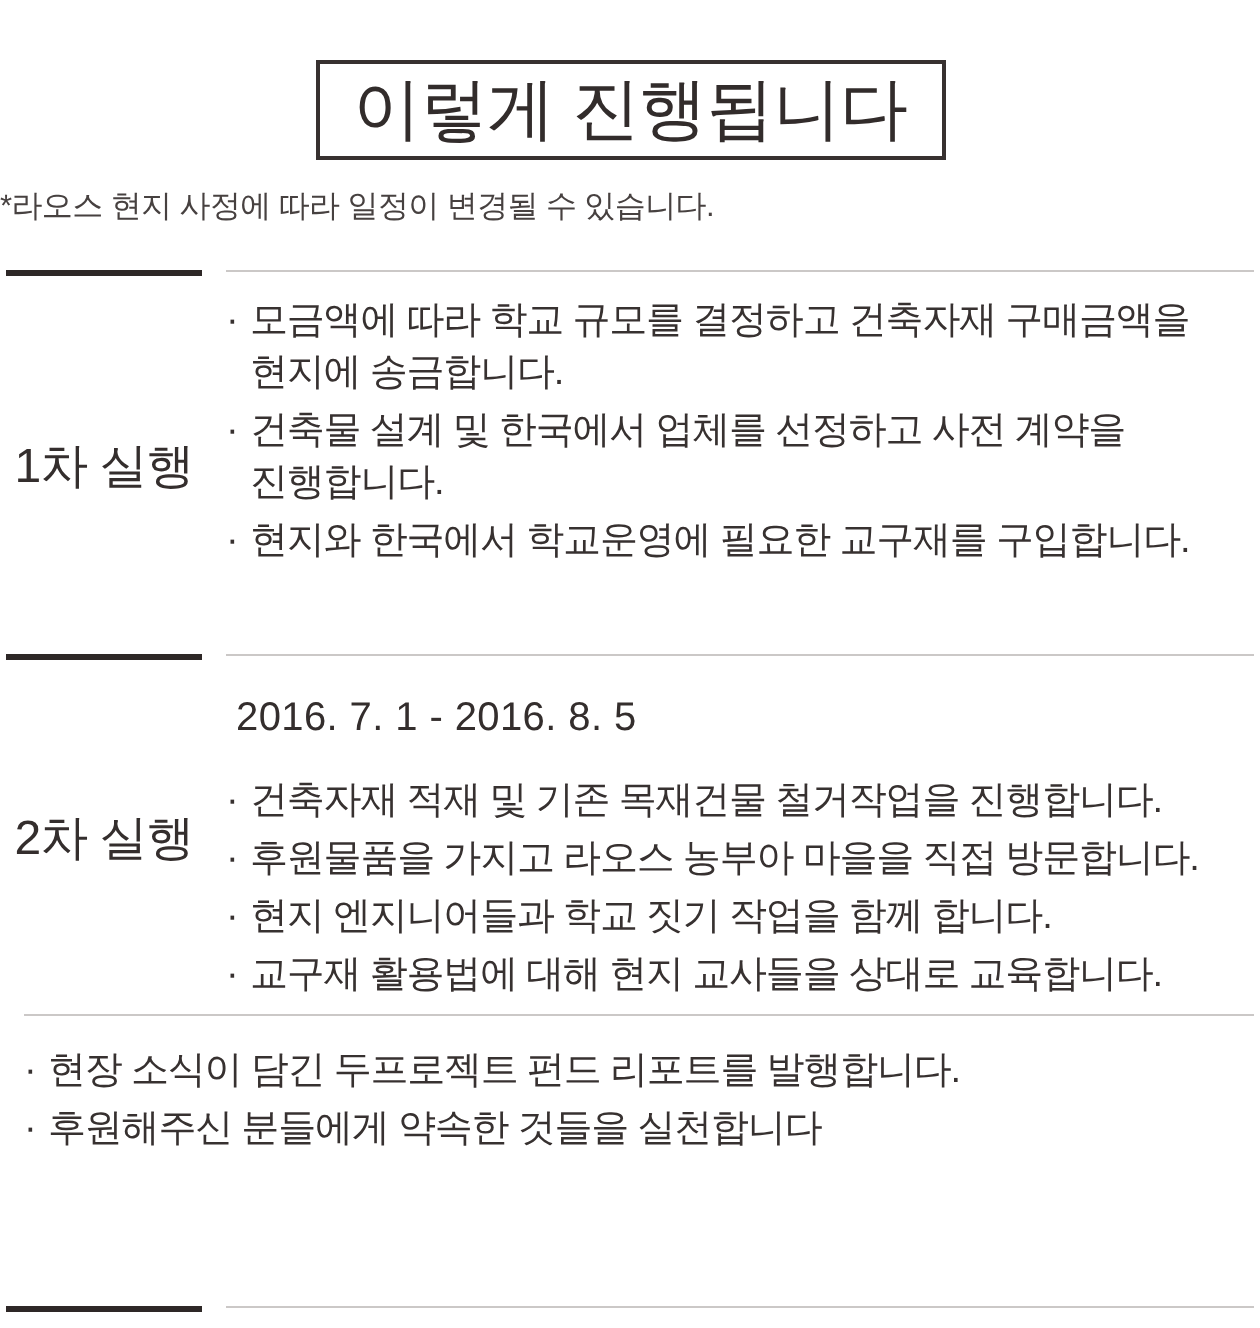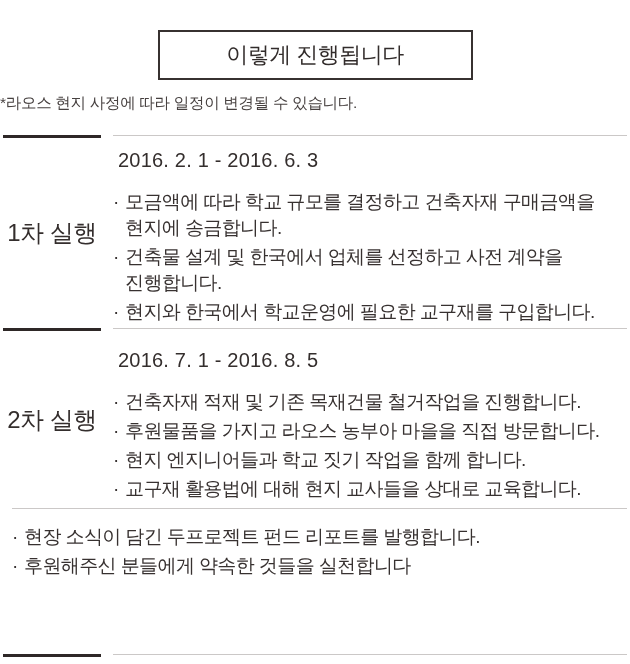--- a/index.html
+++ b/index.html
@@ -11,21 +11,21 @@
     color: #342e2d;
     overflow: hidden;
   }
   .title-box {
     width: 315px;
     margin: 30px auto 0;
     border: 2px solid #373130;
     text-align: center;
   }
   .title-box h1 {
-    font-size: 22px;
+    font-size: 34px;
     font-weight: 500;
     line-height: 46px;
     color: #322c2b;
     letter-spacing: -0.5px;
   }
   .note {
     margin-top: 13px;
     text-align: left;
     font-size: 15.5px;
     color: #474140;
@@ -95,21 +95,20 @@
   <p class="note">*라오스 현지 사정에 따라 일정이 변경될 수 있습니다.</p>
 </header>
 
 <main class="timeline">
 
   <section class="t-row sec-1">
     <div class="cell-label">
       <span class="label-text">1차 실행</span>
     </div>
     <div class="cell-content">
-      <div class="date">2016. 2. 1 - 2016. 6. 3</div>
       <ul class="bullets">
         <li>
           <span class="dot">·</span>
           <span class="text">모금액에 따라 학교 규모를 결정하고 건축자재 구매금액을 현지에 송금합니다.</span>
         </li>
         <li>
           <span class="dot">·</span>
           <span class="text">건축물 설계 및 한국에서 업체를 선정하고 사전 계약을 진행합니다.</span>
         </li>
         <li>

